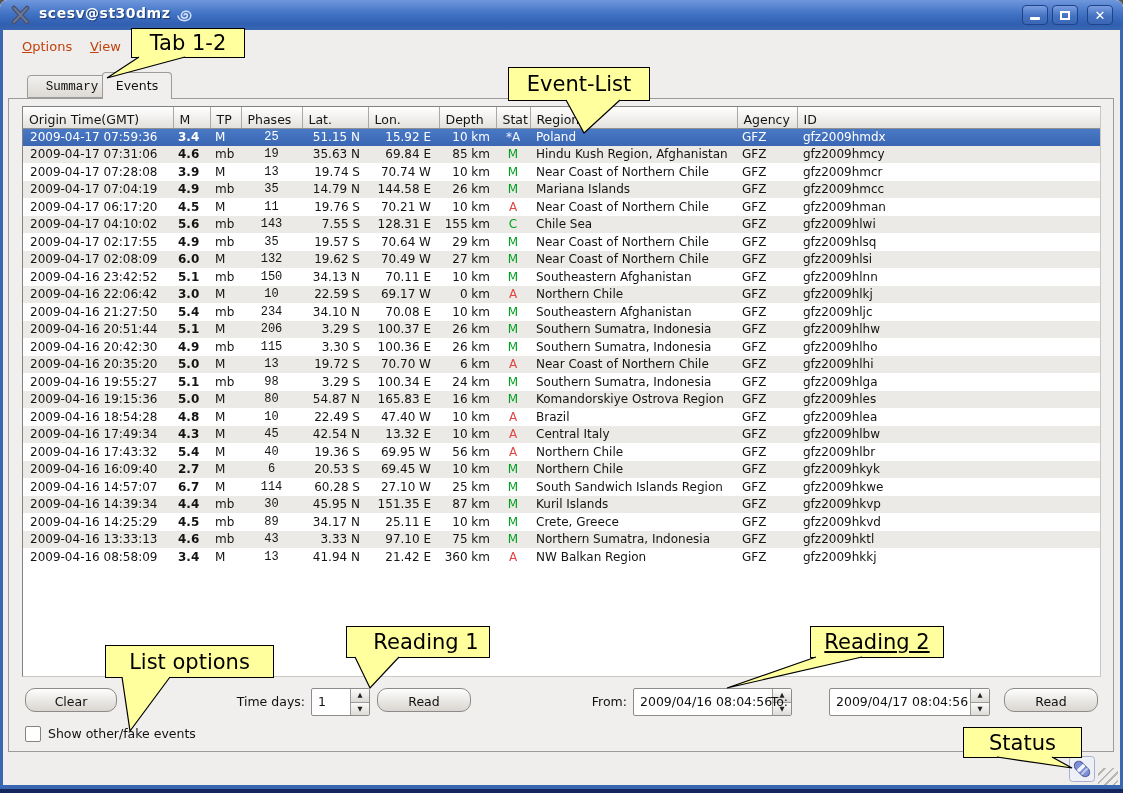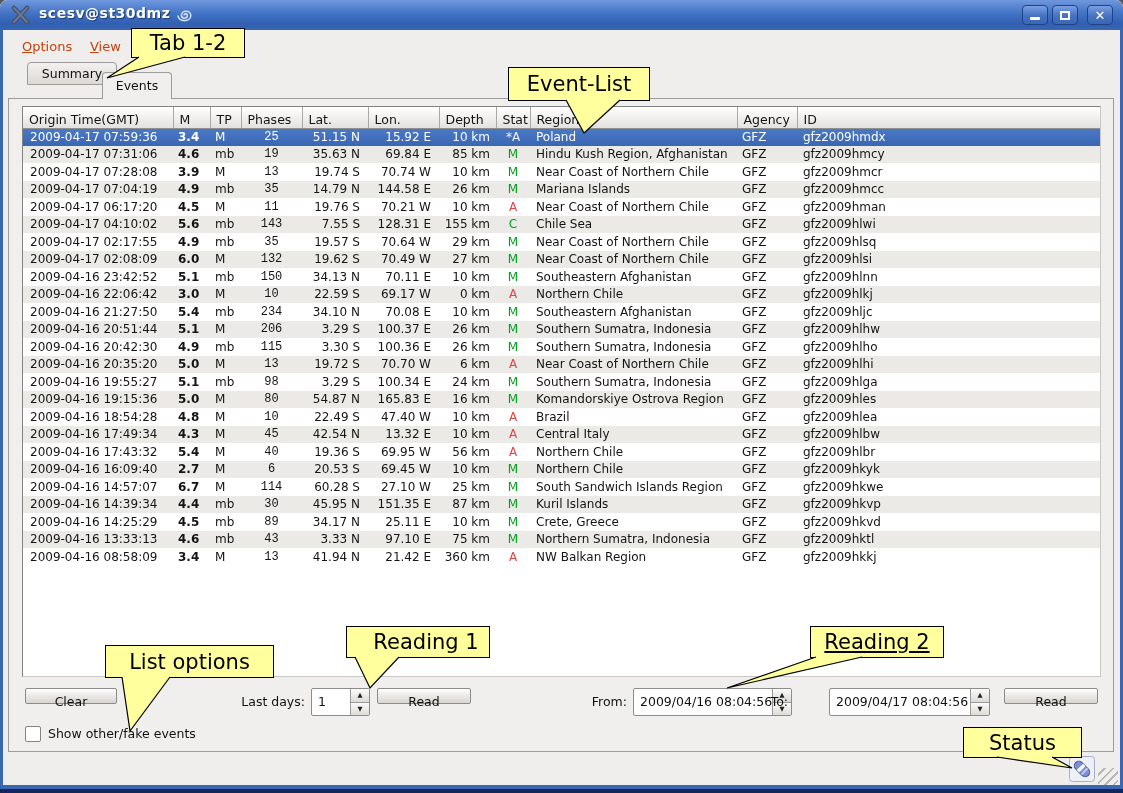--- a/index.html
+++ b/index.html
@@ -31,22 +31,22 @@
   .glyph-close { font-size:13px; font-weight:bold; line-height:1; }
 
   
   .menubar { position:absolute; left:3px; top:30px; width:1117px; height:32px; background:#efeeec; }
   .menu-item { position:absolute; top:7px; font-size:13px; color:#c2410c; padding:2px 4px; }
   .mi-options { left:15px; } .mi-view { left:83px; }
 
   
   .tab { position:absolute; font-size:12.5px; color:#111; text-align:center;
     border:1px solid #9b9b9b; border-radius:4px 4px 0 0; z-index:3; }
-  .tab-summary { left:27px; top:62px; width:90px; height:23px; line-height:22px;
-    background:linear-gradient(#f2f1ef,#ddd9d4); }
+  .tab-summary { left:27px; top:75px; width:90px; height:23px; line-height:22px;
+    background:linear-gradient(#f2f1ef,#ddd9d4);font-family:Liberation Mono, monospace; }
   .tab-events { left:102px; top:72px; width:70px; height:27px; line-height:26px;
     background:#f0efed; border-bottom:none; z-index:5; }
 
   
   .panel { position:absolute; left:8px; top:98px; width:1106px; height:654px;
     border:1px solid #9b9b9b; background:#f0efed; z-index:2; }
 
   
   .table-frame { position:absolute; left:22px; top:106px; width:1079px; height:571px;
     border:1px solid #828282; border-bottom-color:#c9c7c3; border-right-color:#c9c7c3;
@@ -70,21 +70,21 @@
   td.c6 { text-align:right; padding-right:6px; }
   td.c7 { text-align:center; }
   td.c8 { padding-left:6px; }
   td.c9 { padding-left:5px; }
   td.c10 { padding-left:6px; }
   .stat-green { color:#00a01e; }
   .stat-red { color:#e04545; }
   tr.selected .stat-sel { color:#eef2fa; }
 
   
-  .btn { position:absolute; height:16px; border:1px solid #8b8b8b; border-radius:2px;
+  .btn { position:absolute; height:24px; border:1px solid #8b8b8b; border-radius:10px;
     background:linear-gradient(#fefefe,#e9e7e3 55%,#d9d6d1); font-size:12.5px; color:#111;
     text-align:center; line-height:26px; z-index:4; }
   .lbl { position:absolute; height:28px; line-height:28px; font-size:12.5px; color:#111; z-index:4; }
   .field { position:absolute; height:28px; border:1px solid #8c8c8c; background:#fff;
     border-radius:2px; z-index:4; display:flex; }
   .field .val { flex:1; font-size:12.5px; line-height:26px; padding-left:6px; color:#111;
     white-space:nowrap; overflow:hidden; }
   .spincol { width:19px; border-left:1px solid #9a9a9a; display:flex; flex-direction:column; }
   .spinbtn { flex:1; background:linear-gradient(#fbfbfa,#dedbd6); font-size:6.5px; color:#222;
     display:flex; align-items:center; justify-content:center; }
@@ -492,21 +492,21 @@
             <td class="c8">NW Balkan Region</td>
             <td class="c9">GFZ</td>
             <td class="c10">gfz2009hkkj</td>
           </tr>
         </tbody>
     </table>
   </div>
 
   <div class="btn" style="left:25px; top:688px; width:92px;">Clear</div>
 
-  <div class="lbl" style="left:222px; top:688px; width:83px; text-align:right;">Last days:</div>
+  <div class="lbl" style="left:222px; top:688px; width:83px; text-align:right;">Time days:</div>
   <div class="field" style="left:311px; top:688px; width:59px;">
     <div class="val">1</div>
     <div class="spincol">
       <div class="spinbtn spin-up">▲</div>
       <div class="spinbtn">▼</div>
     </div>
   </div>
   <div class="btn" style="left:377px; top:688px; width:94px;">Read</div>
 
   <div class="lbl" style="left:583px; top:688px; width:44px; text-align:right;">From:</div>

